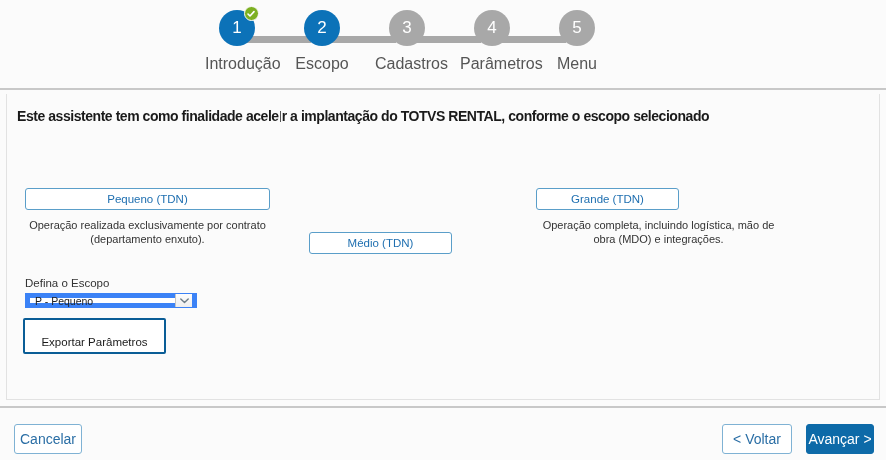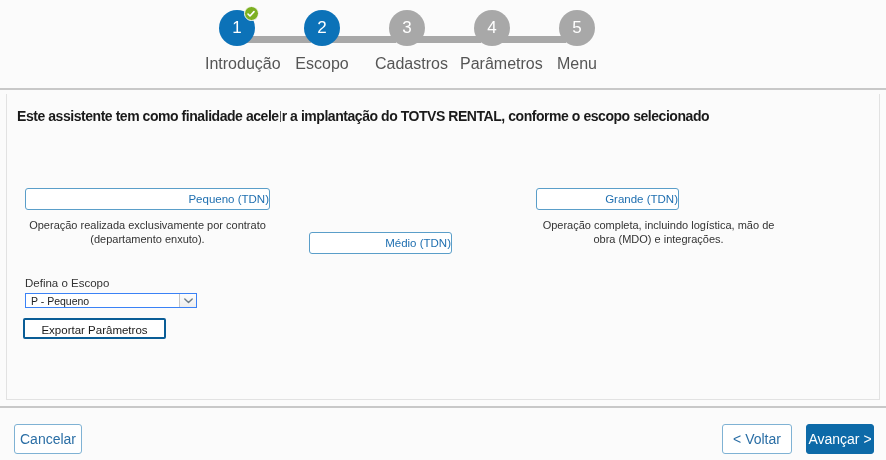--- a/index.html
+++ b/index.html
@@ -132,21 +132,21 @@
   .option-btn {
     display: block;
     width: 100%;
     height: 22px;
     background: #ffffff;
     border: 1px solid #5a9ec9;
     border-radius: 3px;
     color: #1f6fb0;
     font-size: 11.5px;
     font-family: "Liberation Sans", sans-serif;
-    text-align: right;
+    text-align: center;
     line-height: 20px;
     cursor: pointer;
     padding: 0;
     box-sizing: border-box;
   }
   .option.o2 .option-btn { width: 143px; }
   .option.o3 .option-btn { width: 143px; }
   .option-desc {
     margin-top: 9px;
     font-size: 11px;
@@ -161,21 +161,21 @@
     top: 183px;
     font-size: 11.5px;
     color: #333333;
   }
   .select-wrap {
     position: absolute;
     left: 18px;
     top: 199px;
     width: 172px;
     height: 15px;
-    border: 1px solid #3b82f6;
+    border: 5px solid #3b82f6;
     background: #ffffff;
     box-sizing: border-box;
     display: flex;
     align-items: center;
     cursor: pointer;
   }
   .select-value {
     flex: 1;
     font-size: 10.5px;
     color: #222222;
@@ -198,21 +198,21 @@
     top: 224px;
     width: 143px;
     height: 21px;
     background: #ffffff;
     border: 2px solid #0a5d96;
     border-radius: 2px;
     color: #1a1a1a;
     font-size: 11.5px;
     font-family: "Liberation Sans", sans-serif;
     cursor: pointer;
-    padding: 4px;
+    padding: 16px;
     box-sizing: border-box;
   }
 
   
   .footer {
     position: absolute;
     left: 0;
     top: 406px;
     width: 886px;
     height: 54px;

